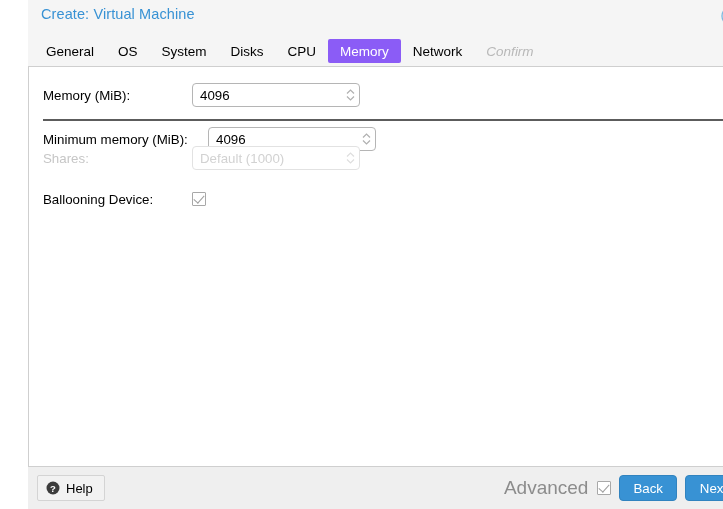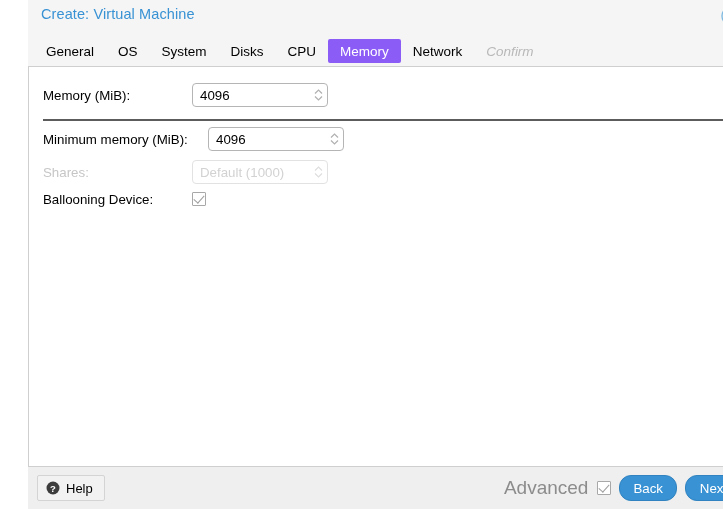--- a/index.html
+++ b/index.html
@@ -100,21 +100,21 @@
     padding-left: 14px;
     font-size: 13.3px;
     color: #000000;
     white-space: nowrap;
   }
   .row .label.disabled { color: #c6c6c6; }
 
   
   .field {
     position: relative;
-    width: 136px; height: 24px;
+    width: 168px; height: 24px;
     border: 1px solid #b5b5b5;
     background: #ffffff;
     display: flex;
     align-items: center;
     border-radius: 4px;
   }
   .field.disabled { border-color: #e2e2e2; background: #ffffff; }
   .field .value {
     padding-left: 7px;
     font-size: 13.3px;
@@ -201,21 +201,21 @@
     font-size: 19px;
     color: #8c8c8c;
     margin-right: 1px;
   }
   .btn {
     height: 26px;
     min-width: 57px;
     padding: 0 13px;
     background: #3892d4;
     border: 1px solid #3183bf;
-    border-radius: 12px;
+    border-radius: 4px;
     color: #ffffff;
     font-size: 13.3px;
     font-family: "Liberation Sans", sans-serif;
     cursor: pointer;
     display: flex;
     align-items: center;
     justify-content: center;
   }
 
   
@@ -284,21 +284,21 @@
           <div class="value">4096</div>
           <div class="spinner">
             <svg width="11" height="16" viewBox="0 0 11 16">
               <path d="M2 6.5 L5.5 3 L9 6.5" fill="none" stroke="#b0b0b0" stroke-width="1.2"></path>
               <path d="M2 9.5 L5.5 13 L9 9.5" fill="none" stroke="#b0b0b0" stroke-width="1.2"></path>
             </svg>
           </div>
         </div>
       </div>
 
-      <div class="row" style="top:92px;">
+      <div class="row" style="top:78px;">
         <div class="label disabled">Shares:</div>
         <div class="field disabled">
           <div class="value">Default (1000)</div>
           <div class="spinner">
             <svg width="11" height="16" viewBox="0 0 11 16">
               <path d="M2 6.5 L5.5 3 L9 6.5" fill="none" stroke="#dedede" stroke-width="1.2"></path>
               <path d="M2 9.5 L5.5 13 L9 9.5" fill="none" stroke="#dedede" stroke-width="1.2"></path>
             </svg>
           </div>
         </div>

